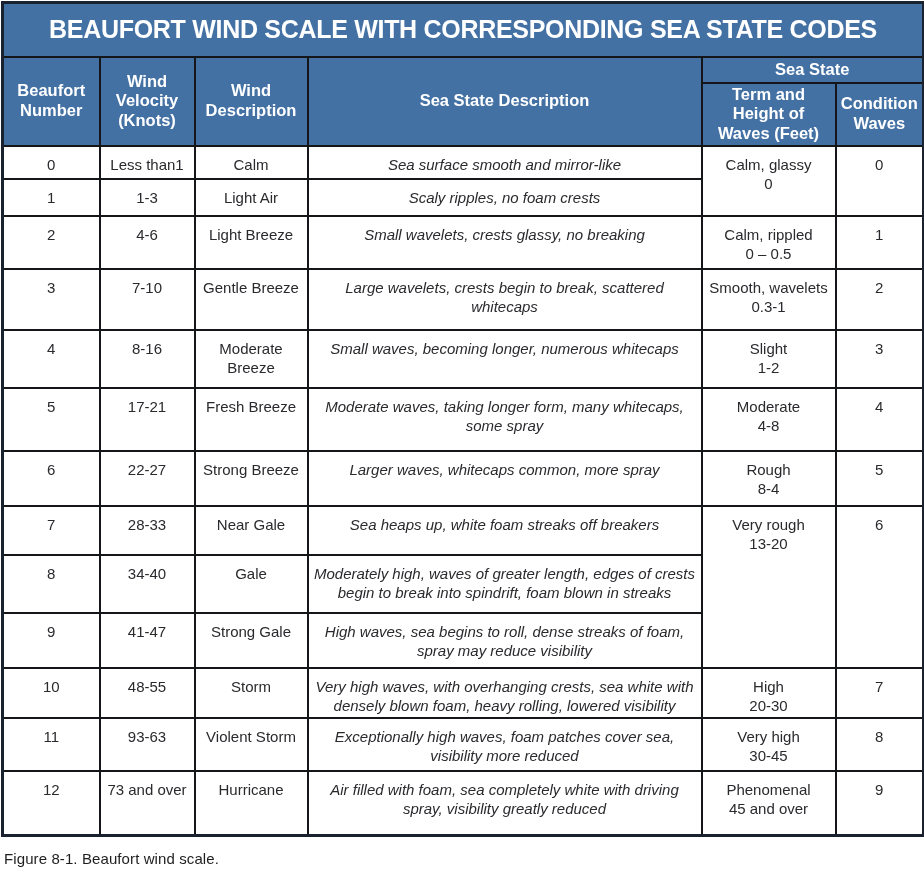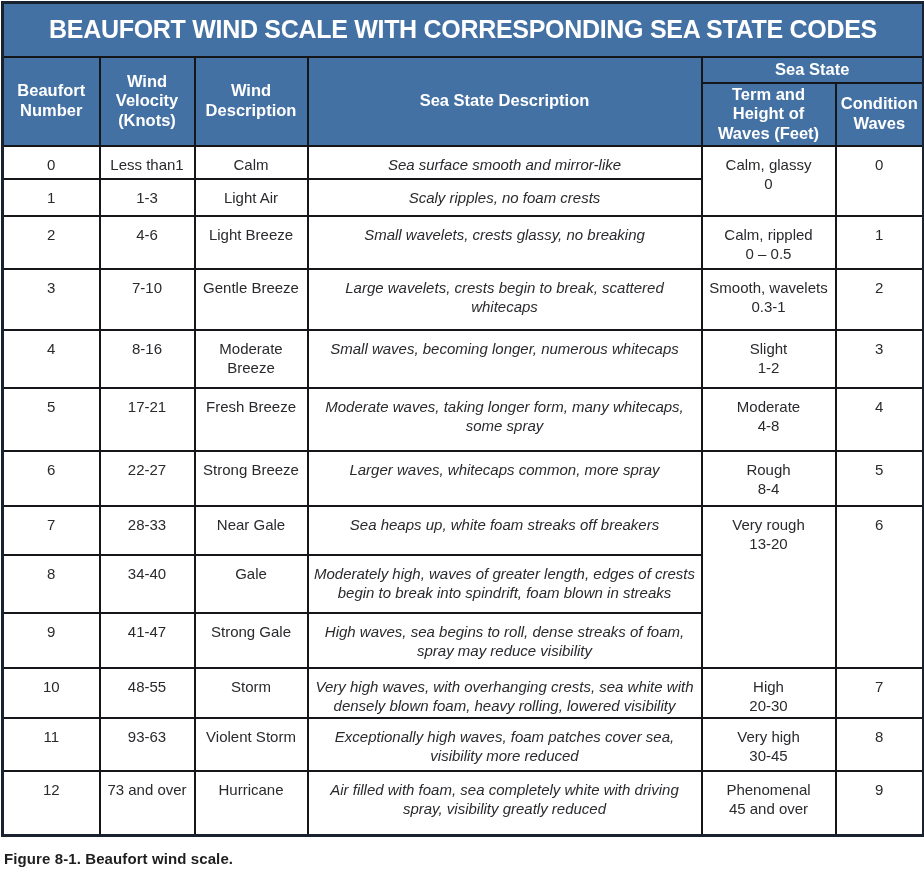--- a/index.html
+++ b/index.html
@@ -55,21 +55,21 @@
   td.desc {
     text-align: left;
     padding-left: 10px;
     padding-right: 10px;
     border-left-width: 3px;
     font-style: italic;
   }
   td.cond { border-left-width: 3px; }
   td.vmid { vertical-align: middle; padding-top: 0; }
   .caption {
-    font-weight: bold;
+    font-weight: normal;
     font-size: 15px;
     color: #1e1e1e;
     margin: 13px 0 0 4px;
     letter-spacing: 0.1px;
   }
 </style>
 </head>
 <body>
 
 <table class="bws">

